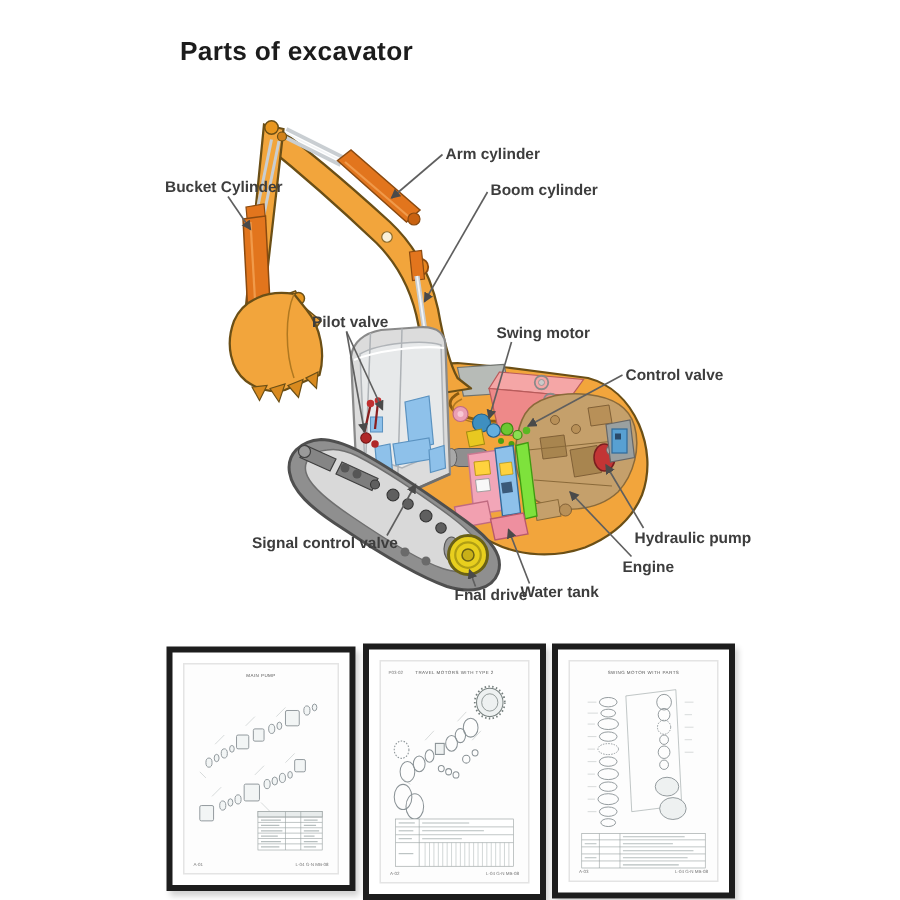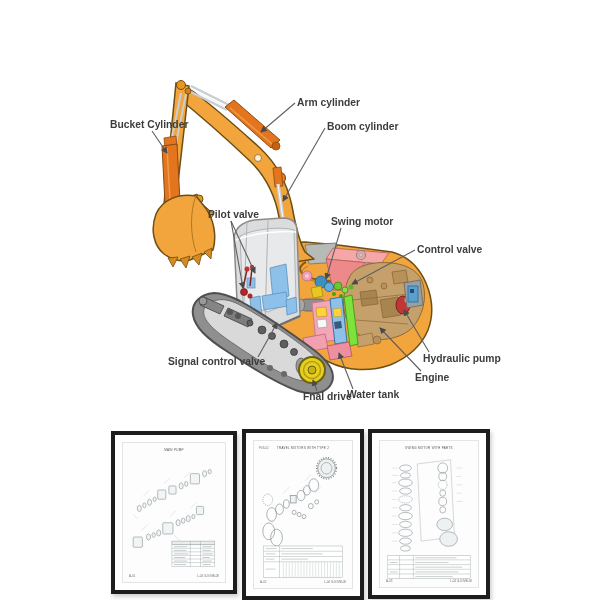--- a/index.html
+++ b/index.html
@@ -18,20 +18,21 @@
   .sheet-corner{position:absolute;top:5px;left:5px;font-size:3px;color:#777;}
   .foot-l{position:absolute;bottom:4px;left:6px;font-size:3px;color:#777;}
   .foot-r{position:absolute;bottom:4px;right:6px;font-size:3px;color:#777;}
   .vignette{position:absolute;left:0;top:0;width:100%;height:100%;}
 </style>
 </head>
 <body>
 
 <div class="stage">
 
+  <h1 class="page-title">Parts of excavator</h1>
 
   <svg class="diagram-svg" width="600" height="385" viewBox="0 45 600 385">
     <defs>
       <marker id="arw" markerWidth="7" markerHeight="7" refX="5.2" refY="3" orient="auto">
         <path d="M0,0 L6,3 L0,6 Z" fill="#4a4a4a"></path>
       </marker>
     </defs>
 
     <g>
       <path d="M 282,252 C 283,246 292,242 305,242 L 338,245 L 392,252 C 407,256 419,267 426,283

